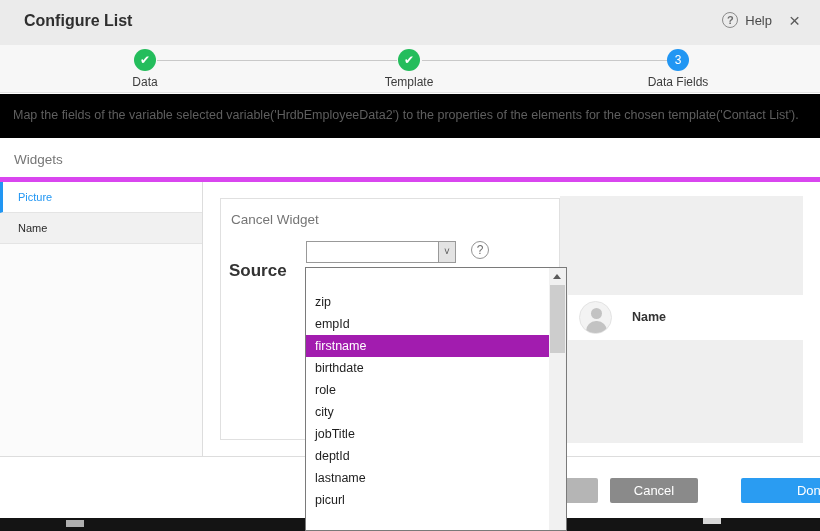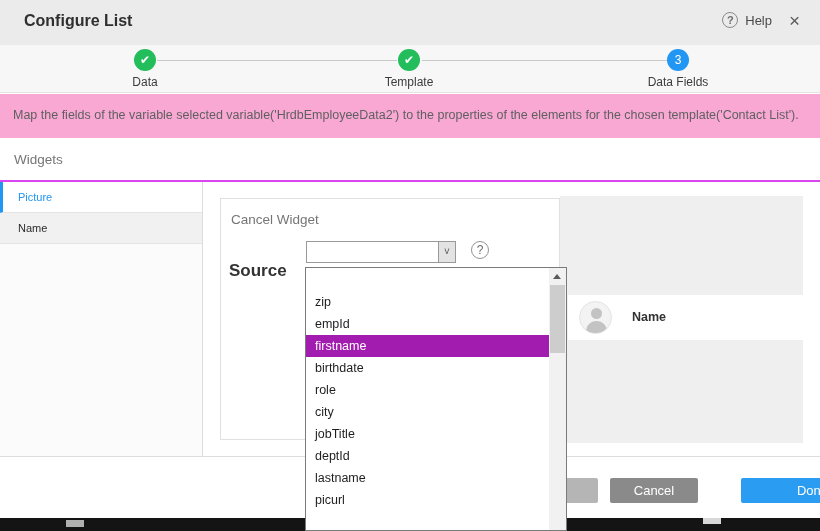--- a/index.html
+++ b/index.html
@@ -23,25 +23,25 @@
   .conn2 { left:422px; width:245px; }
   .step { position:absolute; top:4px; width:120px; text-align:center; cursor:pointer; }
   .step-data { left:85px; } .step-template { left:349px; } .step-bind { left:618px; }
   .step-circle { width:22px; height:22px; border-radius:50%; margin:0 auto; color:#fff; font-size:12px;
                  line-height:22px; text-align:center; }
   .step-done .step-circle { background:#24bd5c; }
   .step-current .step-circle { background:#2196f3; font-size:12px; }
   .step-label { margin-top:4px; font-size:12px; color:#3c3c3c; }
 
   
-  .descband { position:absolute; left:0; top:94px; width:820px; height:61px; background:#f9a8d4; border-bottom:2px solid #14b8a6; }
+  .descband { position:absolute; left:0; top:94px; width:820px; height:61px; background:#000000; border-bottom:2px solid #14b8a6; }
   .desc-text { position:absolute; left:13px; top:14px; font-size:12.5px; color:#5f5f5f; }
 
   
-  .widgets-head { position:absolute; left:0; top:138px; width:820px; height:44px; background:#fff; border-bottom:2px solid #d946ef; }
+  .widgets-head { position:absolute; left:0; top:138px; width:820px; height:44px; background:#fff; border-bottom:5px solid #d946ef; }
   .widgets-title { position:absolute; left:14px; top:14px; font-size:13.5px; color:#757575; }
 
   
   .body { position:absolute; left:0; top:182px; width:820px; height:274px; background:#fff; }
   .sidebar { position:absolute; left:0; top:0; width:203px; height:274px; background:#fbfbfb; border-right:1px solid #ddd; }
   .side-item { position:relative; height:31px; line-height:31px; padding-left:18px; font-size:11px; cursor:pointer;
                border-bottom:1px solid #e4e4e4; color:#2b2b2b; background:#f1f1f1; }
   .side-item.selected { background:#fff; color:#2196f3; border-left:3px solid #2196f3; padding-left:15px; }
 
   

